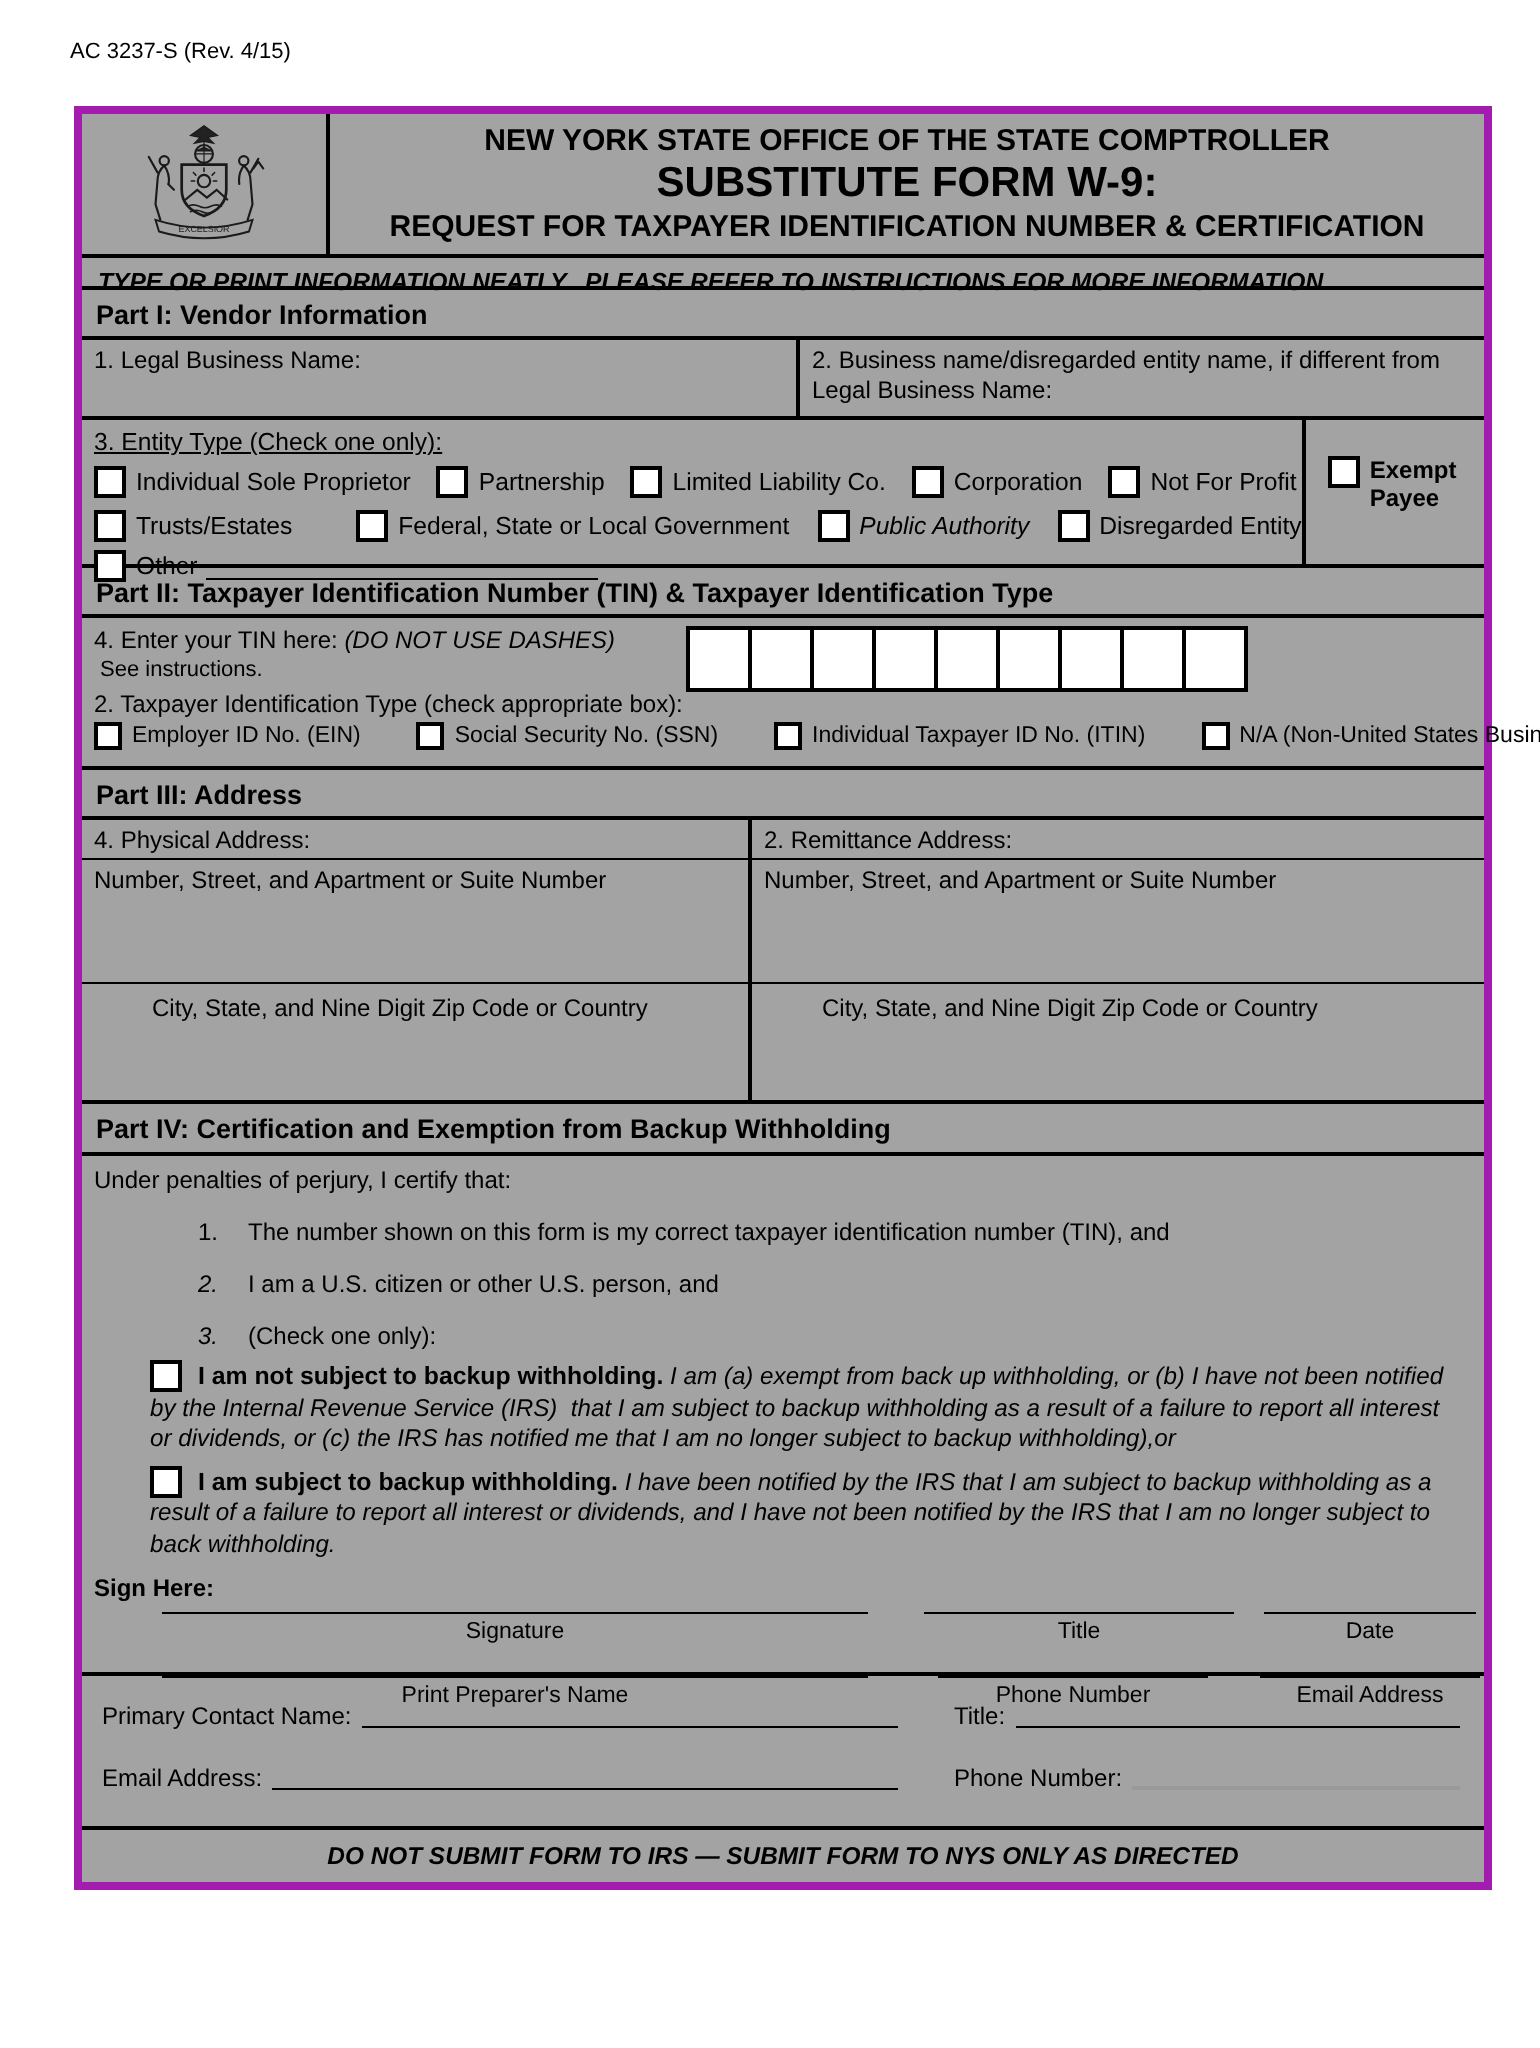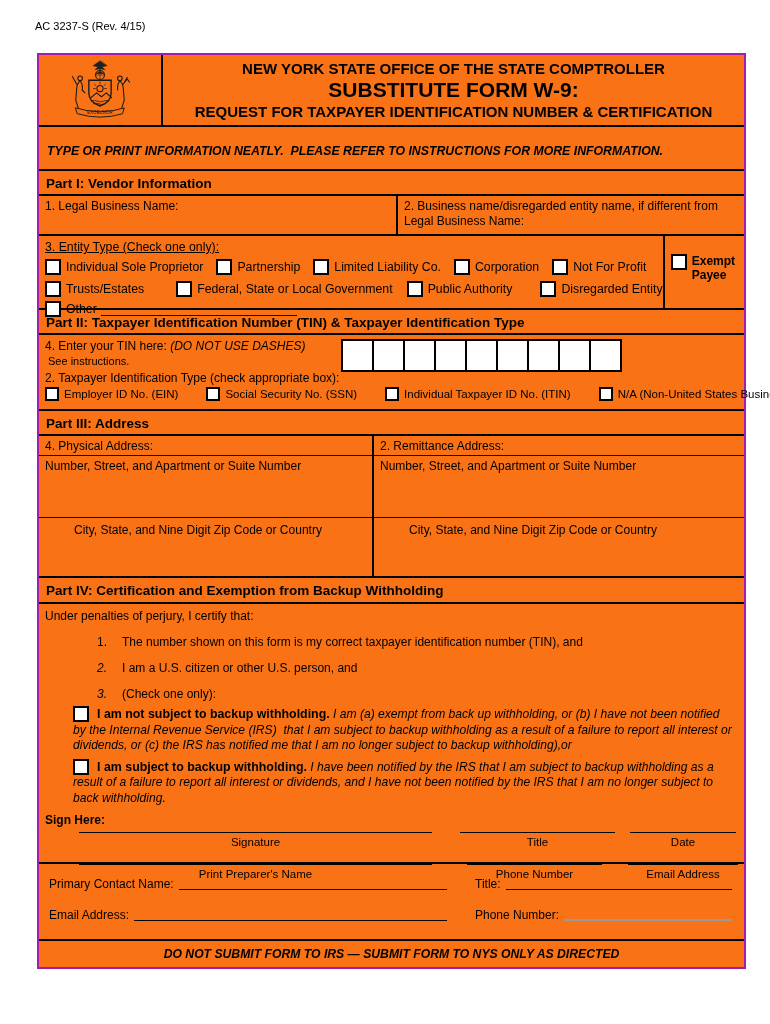--- a/index.html
+++ b/index.html
@@ -3,34 +3,34 @@
 <meta charset="utf-8">
 <style>
   * { margin:0; padding:0; box-sizing:border-box; }
   html,body { background:#ffffff; }
   body {
     width:770px; height:1024px; position:relative;
     font-family:"Liberation Sans", sans-serif; color:#000;
     -webkit-font-smoothing:antialiased;
   }
   .form-id { position:absolute; top:20px; left:35px; font-size:11px; }
-  .form-box { position:absolute; top:53px; left:37px; width:709px; border:2px solid #a21caf; background:#f97316; }
+  .form-box { position:absolute; top:53px; left:37px; width:709px; border:4px solid #a21caf; background:#a3a3a3; }
   .row { border-bottom:2px solid #000; position:relative; }
   .row:last-child { border-bottom:none; }
 
   
   .hdr { display:flex; height:72px; }
   .hdr-logo { width:124px; border-right:2px solid #000; display:flex; align-items:center; justify-content:center; }
   .hdr-title { flex:1; display:flex; flex-direction:column; align-items:center; justify-content:center; text-align:center; line-height:1.15; }
   .hdr-agency { font-size:15px; font-weight:bold; }
   .hdr-form { font-size:21px; font-weight:bold; margin:1px 0; }
   .hdr-sub { font-size:15px; font-weight:bold; }
 
   
-  .banner { height:32px; font-size:12.3px; font-weight:bold; font-style:italic; padding:5px 8px 0 8px;margin-top:12px; }
+  .banner { height:16px; font-size:12.3px; font-weight:bold; font-style:italic; padding:5px 8px 0 8px; }
 
   
   .sect { height:25px; font-size:13.5px; font-weight:bold; padding:5px 8px 0 7px; }
   .sect.tall { height:26px; }
 
   
   .namerow { display:flex; height:40px; font-size:12px; }
   .namerow .cell-l { width:359px; border-right:2px solid #000; padding:3px 6px; }
   .namerow .cell-r { flex:1; padding:3px 6px; line-height:1.25; }
   .entityrow { display:flex; height:74px; }
@@ -189,21 +189,21 @@
       </div>
       <div class="eline">
         <span class="eopt" style="margin-right:32px;">
           <span class="cb"></span>
           <span>Trusts/Estates</span>
         </span>
         <span class="eopt" style="margin-right:14px;">
           <span class="cb"></span>
           <span>Federal, State or Local Government</span>
         </span>
-        <span class="eopt" style="margin-right:28px;">
+        <span class="eopt" style="margin-right:14px;font-style:italic;">
           <span class="cb"></span>
           <span>Public Authority</span>
         </span>
         <span class="eopt">
           <span class="cb"></span>
           <span>Disregarded Entity</span>
         </span>
       </div>
       <div class="eline" style="height:18px;">
         <span class="eopt">

